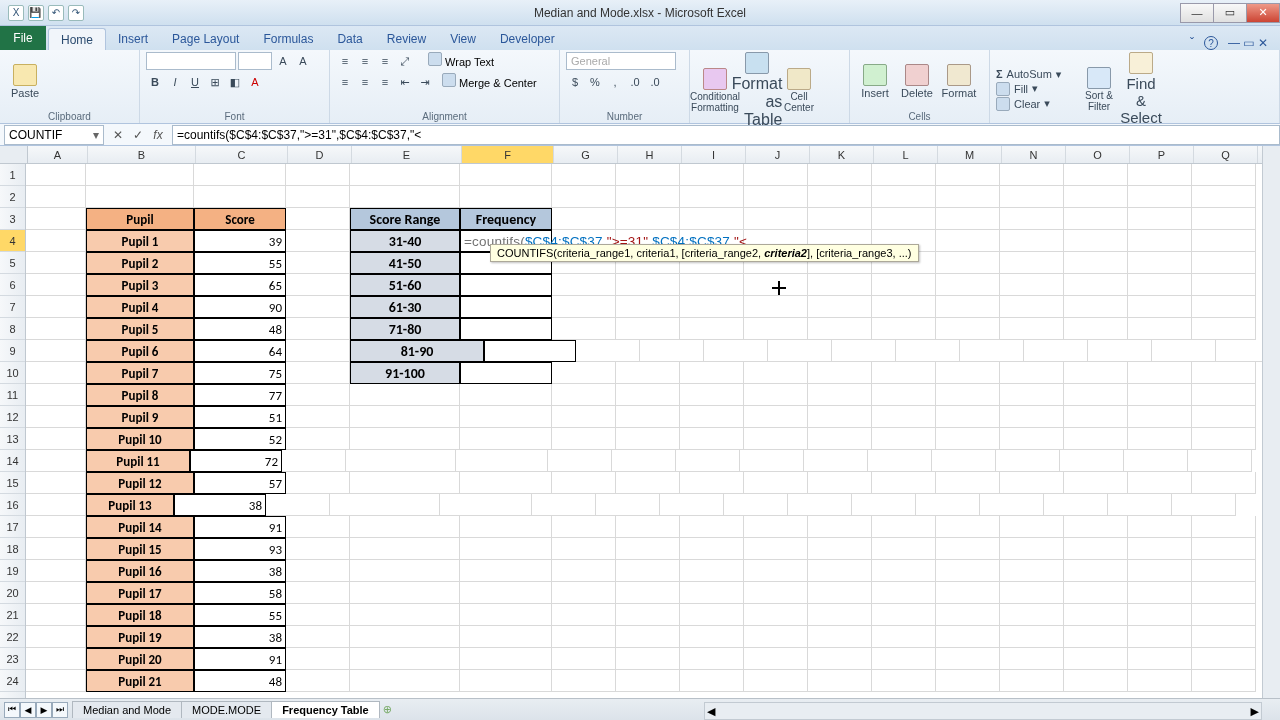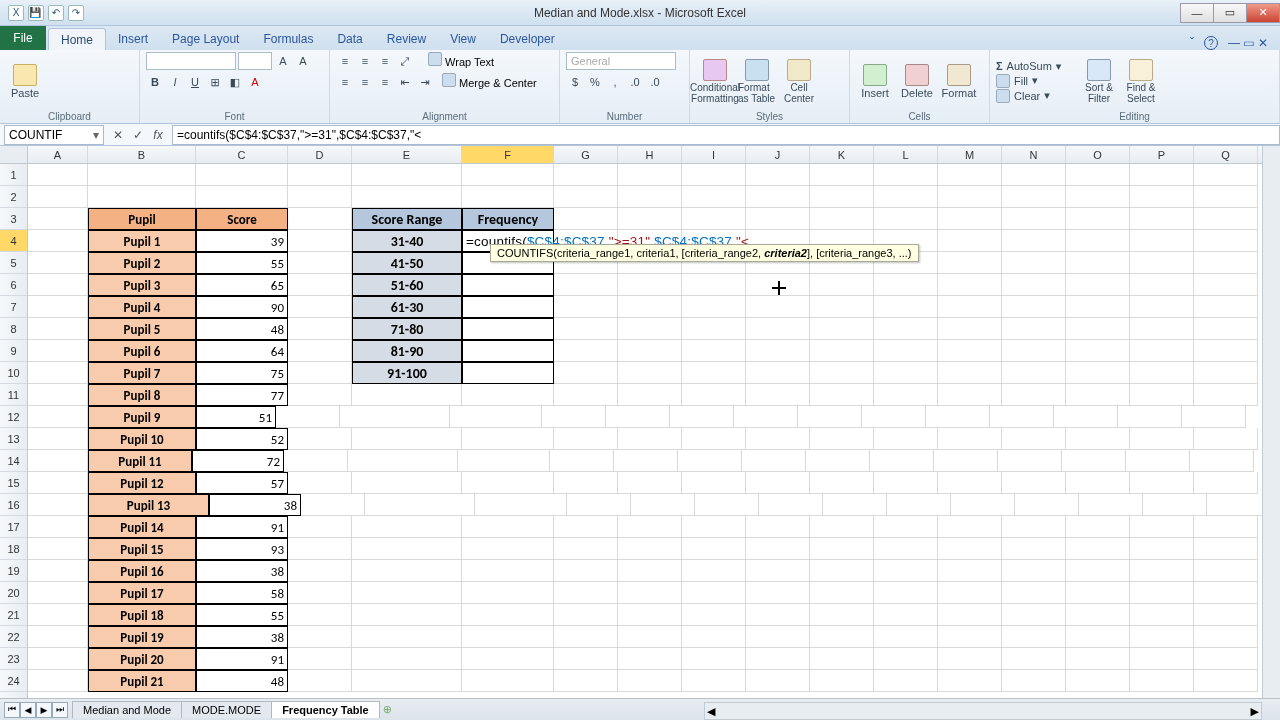--- a/index.html
+++ b/index.html
@@ -46,21 +46,21 @@
 .cells { position:relative; flex:1; }
 .cellrow { display:flex; height:22px; }
 .cell { border-right:1px solid #d9d9d9; border-bottom:1px solid #d9d9d9; font-size:13px; font-family:Calibri,sans-serif; display:flex; align-items:center; padding:0 3px; overflow:visible; white-space:nowrap;}
 .hdrcell { background:#f4b183; font-weight:bold; justify-content:center; border:1px solid #000 !important;}
 .pupil { background:#f8cbad; font-weight:bold; justify-content:center; border:1px solid #000 !important;}
 .score { background:#fff; justify-content:flex-end; border:1px solid #000 !important;}
 .rangehdr { background:#b4c7dc; font-weight:bold; justify-content:center; border:1px solid #000 !important; font-size:14px;}
 .range { background:#d6dce5; font-weight:bold; justify-content:center; border:1px solid #000 !important; font-size:14px;}
 .freq { background:#fff; border:1px solid #000 !important;}
 .formula-in-cell { font-family:Calibri,sans-serif; font-size:13.5px; letter-spacing:0.2px; z-index:6; position:relative;}
-.formula-in-cell .p1{color:#000000;} .formula-in-cell .ref{color:#0070c0;} .formula-in-cell .str{color:#a31515;}
+.formula-in-cell .p1{color:#737373;} .formula-in-cell .ref{color:#0070c0;} .formula-in-cell .str{color:#a31515;}
 .tooltip { position:absolute; background:#ffffe1; border:1px solid #aca899; font-size:11px; padding:2px 6px; font-family:Tahoma,sans-serif; box-shadow:1px 1px 2px rgba(0,0,0,.25); z-index:20;}
 .tooltip b{font-weight:bold;font-style:italic;}
 .sheet-tabs { height:22px; background:linear-gradient(#e8edf2,#dce3ea); display:flex; align-items:center; font-size:11px; border-top:1px solid #b8c0c8; position:relative;}
 .sheet-tabs .nav { display:flex; gap:0; margin:0 4px;}
 .sheet-tabs .nav span{ width:16px; height:16px; border:1px solid #9ab; display:flex; align-items:center; justify-content:center; font-size:9px; background:#f4f8fc;}
 .stab { padding:2px 10px; background:#e4e9ef; border:1px solid #b0b8c0; border-bottom:none; margin-right:-1px;}
 .stab.active { background:#fff; font-weight:bold;}
 .cursor-cross { position:absolute; width:14px; height:14px; z-index:30;}
 .cursor-cross::before, .cursor-cross::after { content:""; position:absolute; background:#000;}
 .cursor-cross::before { left:6px; top:0; width:2px; height:14px;}
@@ -170,21 +170,21 @@
     <div class="label">Number</div>
   </div>
   <div class="rgroup" style="width:160px">
     <div class="body">
       <div class="bigbtn">
           <div class="ic" style="background:#e8c8f0;border-color:#b88"></div>
           <span style="font-size:10px;text-align:center">Conditional Formatting</span>
         </div>
       <div class="bigbtn">
           <div class="ic" style="background:#c8e0f0;border-color:#89a"></div>
-          <span style="font-size:10px;text-align:left">Format as Table</span>
+          <span style="font-size:16px;text-align:right">Format as Table</span>
         </div>
       <div class="bigbtn">
           <div class="ic" style="background:#f0e8c8;border-color:#ba8"></div>
           <span style="font-size:10px;text-align:center">Cell Center</span>
         </div>
     </div>
     <div class="label">Styles</div>
   </div>
   <div class="rgroup" style="width:140px">
     <div class="body">
@@ -209,21 +209,21 @@
         <span><b>Σ</b> <span>AutoSum</span> ▾</span>
         <span><i class="miniic"></i> <span>Fill</span> ▾</span>
         <span><i class="miniic"></i> <span>Clear</span> ▾</span>
       </div>
       <div class="bigbtn">
           <div class="ic" style="background:#d8e8f8;border-color:#89a"></div>
           <span style="font-size:10px;text-align:center">Sort &amp; Filter</span>
         </div>
       <div class="bigbtn">
           <div class="ic" style="background:#f8f0d8;border-color:#ba8"></div>
-          <span style="font-size:10px;text-align:center">Find &amp; Select</span>
+          <span style="font-size:15px;text-align:center">Find &amp; Select</span>
         </div>
     </div>
     <div class="label">Editing</div>
   </div>
 </div>
 
 <div class="formula-row">
   <div class="namebox">
       <span>COUNTIF</span>
       <span style="margin-left:auto;color:#666">▾</span>
@@ -439,21 +439,21 @@
           <div class="cell " style="width: 64px;"></div>
           <div class="cell " style="width: 64px;"></div>
           <div class="cell " style="width: 64px;"></div>
           <div class="cell " style="width: 64px;"></div>
         </div>
         <div class="cellrow">
           <div class="cell " style="width: 60px;"></div>
           <div class="cell pupil" style="width: 108px;">Pupil 6</div>
           <div class="cell score" style="width: 92px;">64</div>
           <div class="cell " style="width: 64px;"></div>
-          <div class="cell range" style="width: 110px;">81-90</div>
+          <div class="cell range" style="width: 134px;">81-90</div>
           <div class="cell freq" style="width: 92px;"></div>
           <div class="cell " style="width: 64px;"></div>
           <div class="cell " style="width: 64px;"></div>
           <div class="cell " style="width: 64px;"></div>
           <div class="cell " style="width: 64px;"></div>
           <div class="cell " style="width: 64px;"></div>
           <div class="cell " style="width: 64px;"></div>
           <div class="cell " style="width: 64px;"></div>
           <div class="cell " style="width: 64px;"></div>
           <div class="cell " style="width: 64px;"></div>
@@ -494,21 +494,21 @@
           <div class="cell " style="width: 64px;"></div>
           <div class="cell " style="width: 64px;"></div>
           <div class="cell " style="width: 64px;"></div>
           <div class="cell " style="width: 64px;"></div>
           <div class="cell " style="width: 64px;"></div>
           <div class="cell " style="width: 64px;"></div>
         </div>
         <div class="cellrow">
           <div class="cell " style="width: 60px;"></div>
           <div class="cell pupil" style="width: 108px;">Pupil 9</div>
-          <div class="cell score" style="width: 80px;">51</div>
+          <div class="cell score" style="width: 92px;">51</div>
           <div class="cell " style="width: 64px;"></div>
           <div class="cell " style="width: 110px;"></div>
           <div class="cell " style="width: 92px;"></div>
           <div class="cell " style="width: 64px;"></div>
           <div class="cell " style="width: 64px;"></div>
           <div class="cell " style="width: 64px;"></div>
           <div class="cell " style="width: 64px;"></div>
           <div class="cell " style="width: 64px;"></div>
           <div class="cell " style="width: 64px;"></div>
           <div class="cell " style="width: 64px;"></div>
@@ -569,21 +569,21 @@
           <div class="cell " style="width: 64px;"></div>
           <div class="cell " style="width: 64px;"></div>
           <div class="cell " style="width: 64px;"></div>
           <div class="cell " style="width: 64px;"></div>
           <div class="cell " style="width: 64px;"></div>
           <div class="cell " style="width: 64px;"></div>
           <div class="cell " style="width: 64px;"></div>
         </div>
         <div class="cellrow">
           <div class="cell " style="width: 60px;"></div>
-          <div class="cell pupil" style="width: 121px;">Pupil 13</div>
+          <div class="cell pupil" style="width: 88px;">Pupil 13</div>
           <div class="cell score" style="width: 92px;">38</div>
           <div class="cell " style="width: 64px;"></div>
           <div class="cell " style="width: 110px;"></div>
           <div class="cell " style="width: 92px;"></div>
           <div class="cell " style="width: 64px;"></div>
           <div class="cell " style="width: 64px;"></div>
           <div class="cell " style="width: 64px;"></div>
           <div class="cell " style="width: 64px;"></div>
           <div class="cell " style="width: 64px;"></div>
           <div class="cell " style="width: 64px;"></div>

